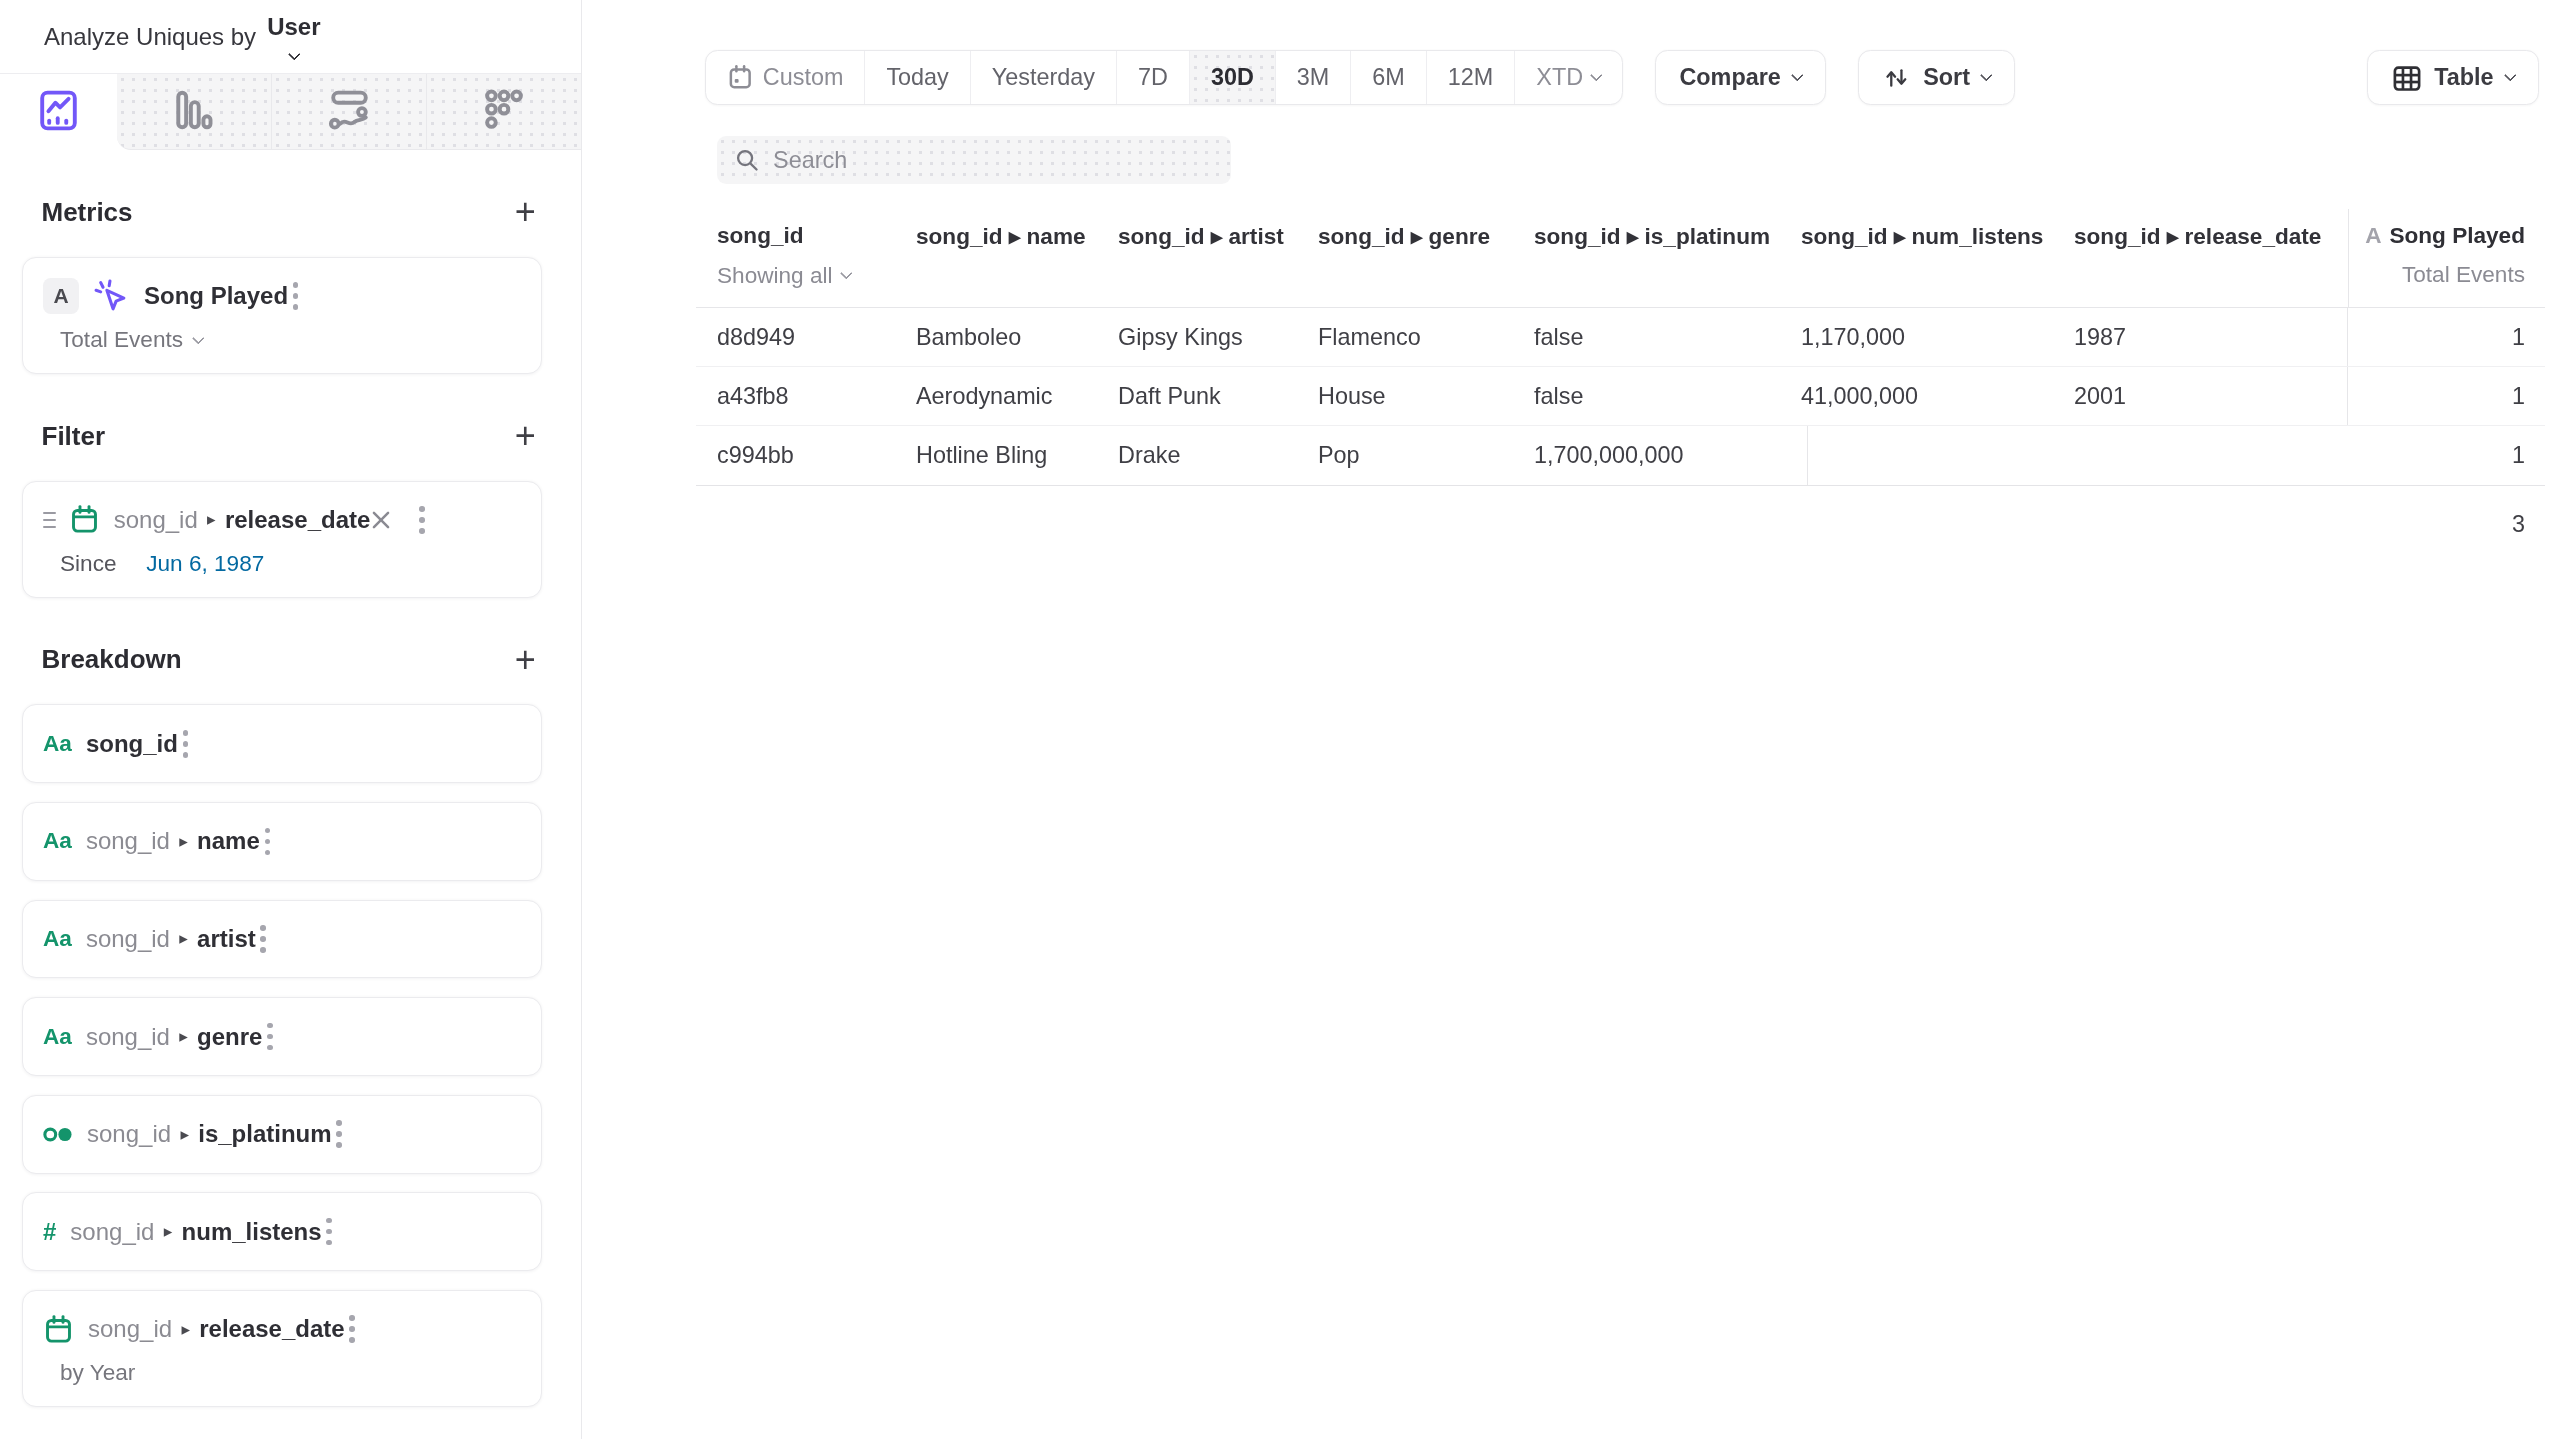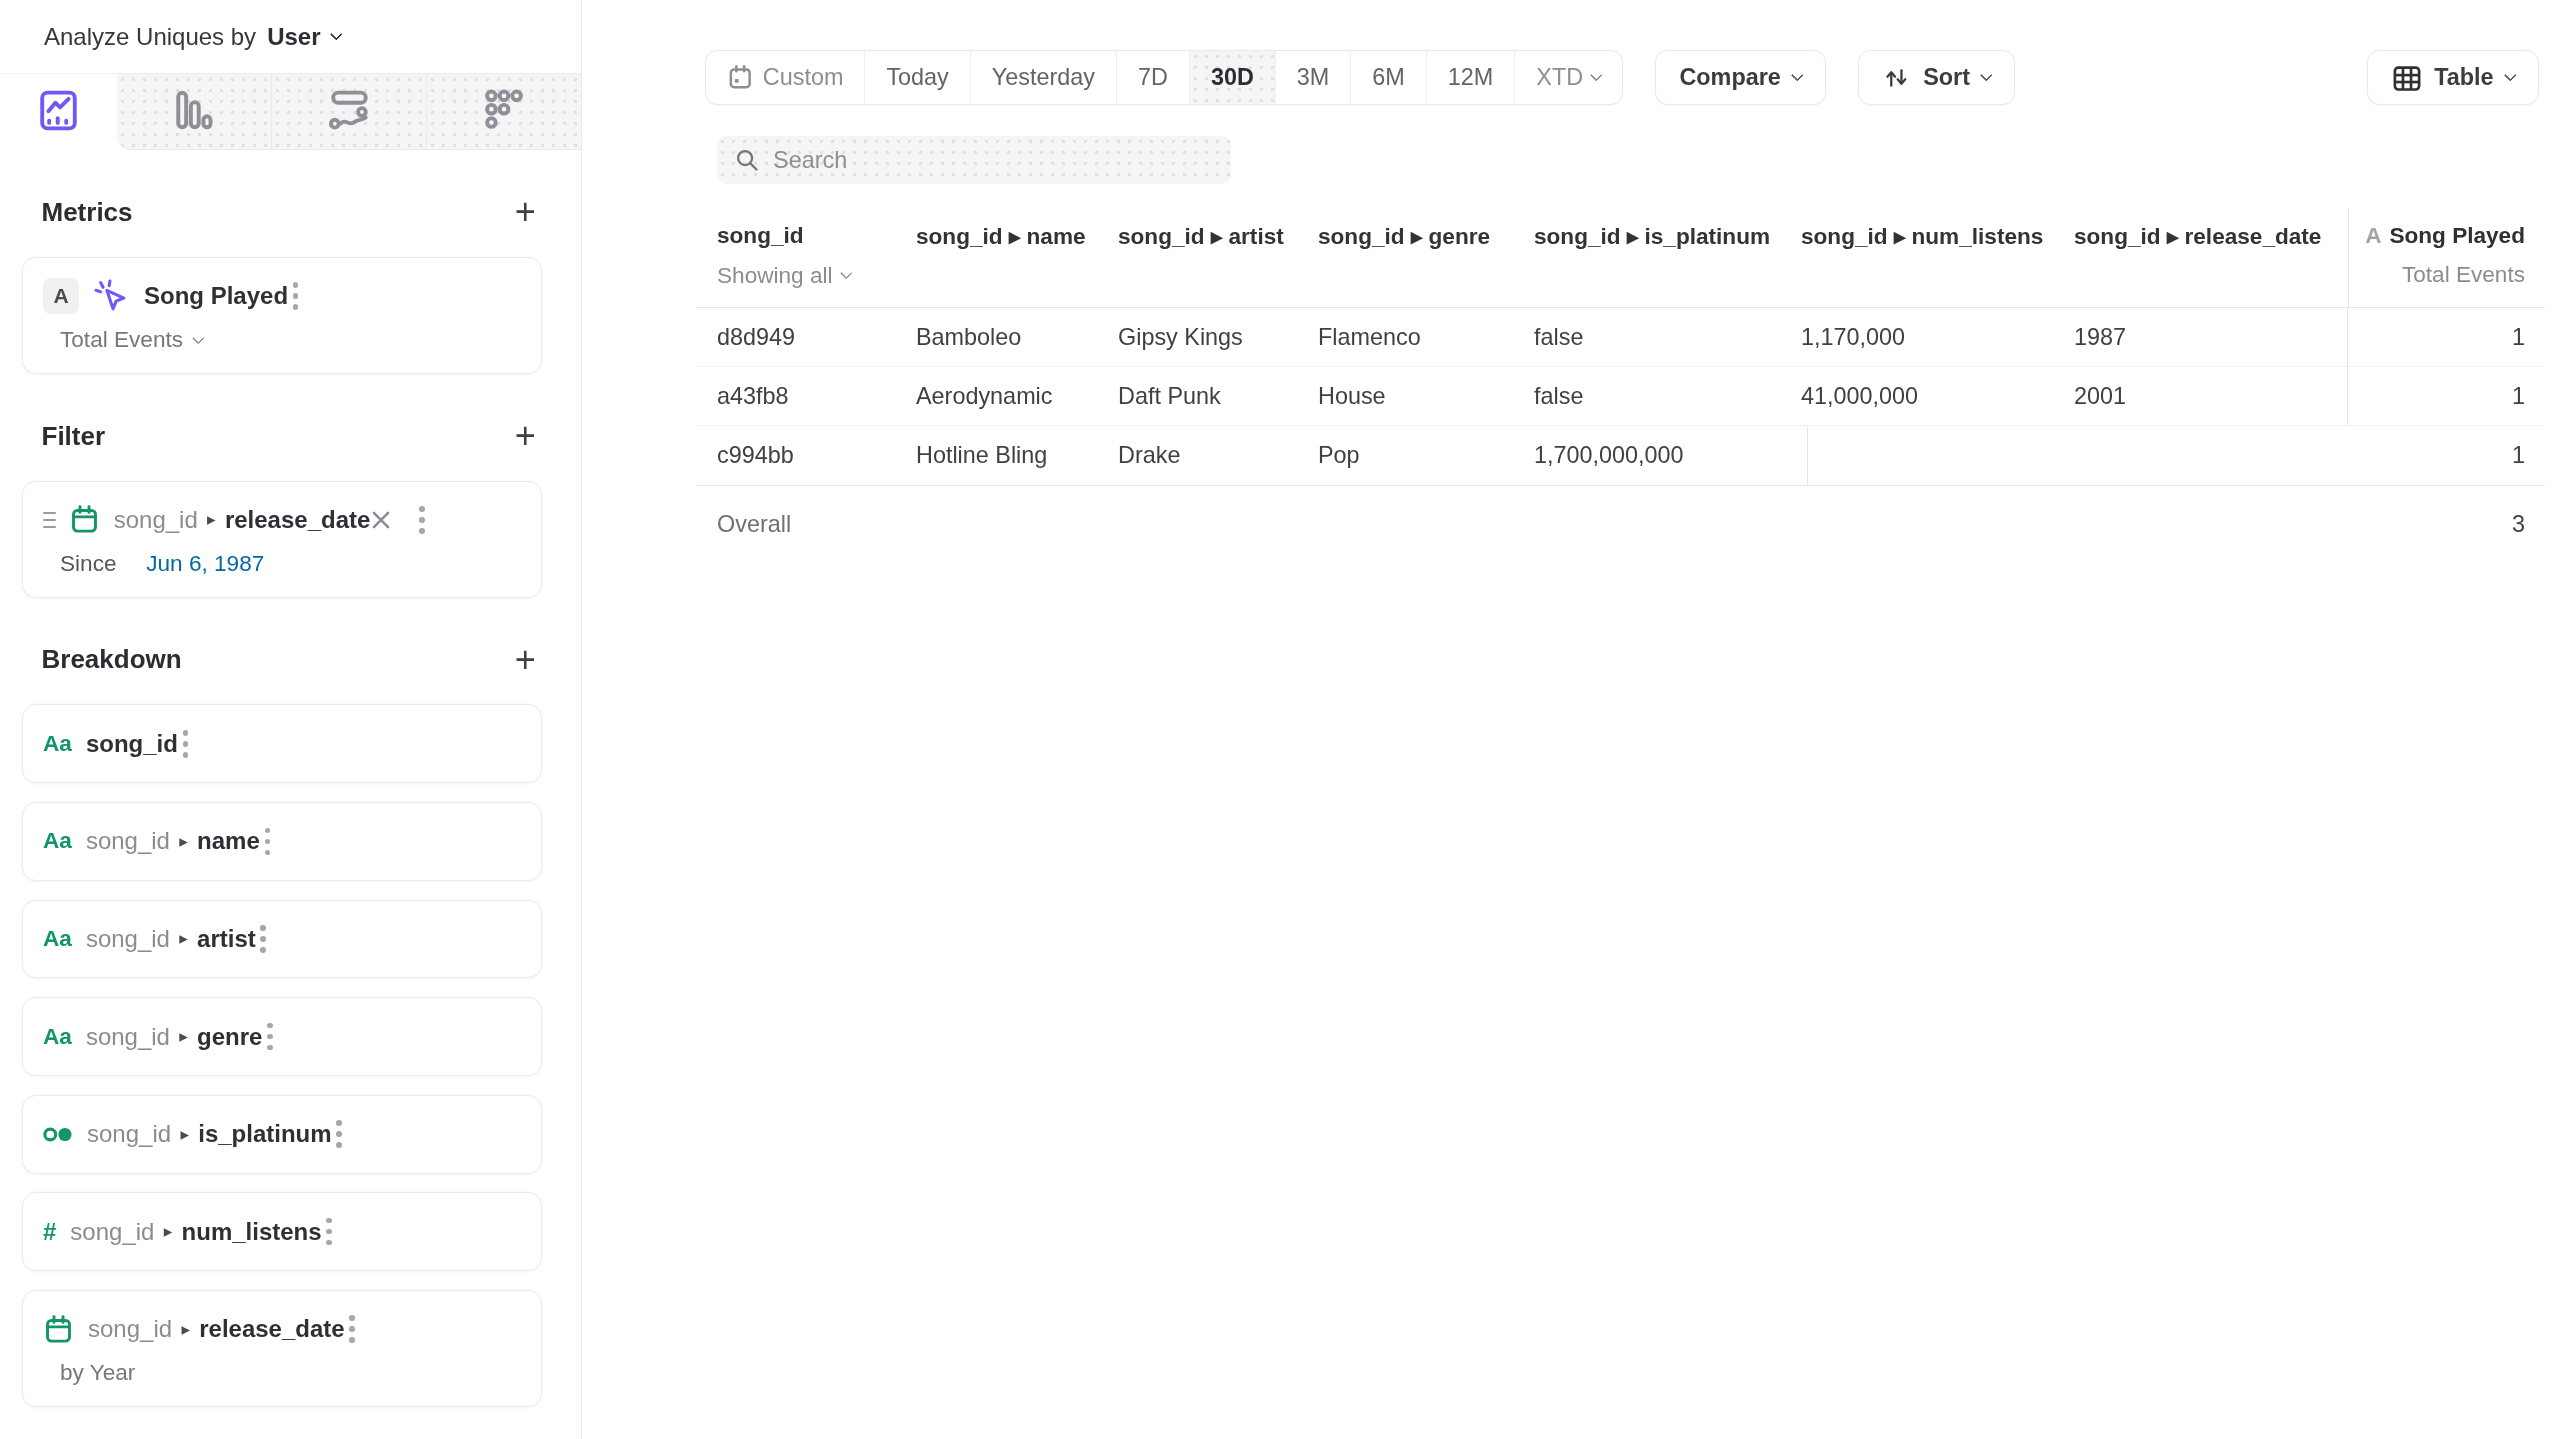--- a/index.html
+++ b/index.html
@@ -13,21 +13,21 @@
   .chev { width:8.6px; height:8.6px; border-right:2.3px solid currentColor;
     border-bottom:2.3px solid currentColor; transform:rotate(45deg) translate(-1.6px,-1.6px);
     display:inline-block; border-radius:0.8px; flex:0 0 auto; }
 
   
   #sidebar { position:absolute; left:0; top:0; width:582px; height:100%;
     border-right:1.6px solid #e9e9ec; background:#fff; }
   .sb-header { height:74px; border-bottom:1.6px solid #ededf0; display:flex;
     align-items:center; padding-left:44px; font-size:24px; color:#37373d; }
   .sb-header .entity { display:inline-flex; align-items:center; gap:11px;
-    font-weight:700; color:#2e2e34; margin-left:11px; cursor:pointer; }
+    font-weight:700; color:#2e2e34; margin-left:11px; cursor:pointer;flex-direction:column; }
   .sb-tabs { height:76px; display:flex; }
   .tab { display:flex; align-items:center; justify-content:center; }
   .tab.selected { flex:0 0 117px; background:#fff; }
   .tab.unsel { flex:1; border-bottom:1.6px solid #e9e9ec; }
   .tab.unsel + .tab.unsel { border-left:1.6px solid #e9e9ec; }
   .tab.first-unsel { border-bottom-left-radius:14px; }
 
   .sb-content { padding:0 39px 0 22px; }
   .section-head { display:flex; align-items:center; justify-content:space-between;
     margin:44px 6.2px 26.5px 19.5px; }
@@ -501,21 +501,20 @@
     <div class="trow">
       <div class="c0">c994bb</div>
       <div class="c1">Hotline Bling</div>
       <div class="c2">Drake</div>
       <div class="c3">Pop</div>
       <div class="c5">1,700,000,000</div>
       <div class="metric-cell">1</div>
     </div>
 
     <div class="trow overall">
-      <div class="c0 label">Overall</div>
       <div class="c1"></div>
         <div class="c2"></div>
         <div class="c3"></div>
       <div class="c4"></div>
         <div class="c5"></div>
         <div class="c6"></div>
       <div class="metric-cell">3</div>
     </div>
 
   </div>

